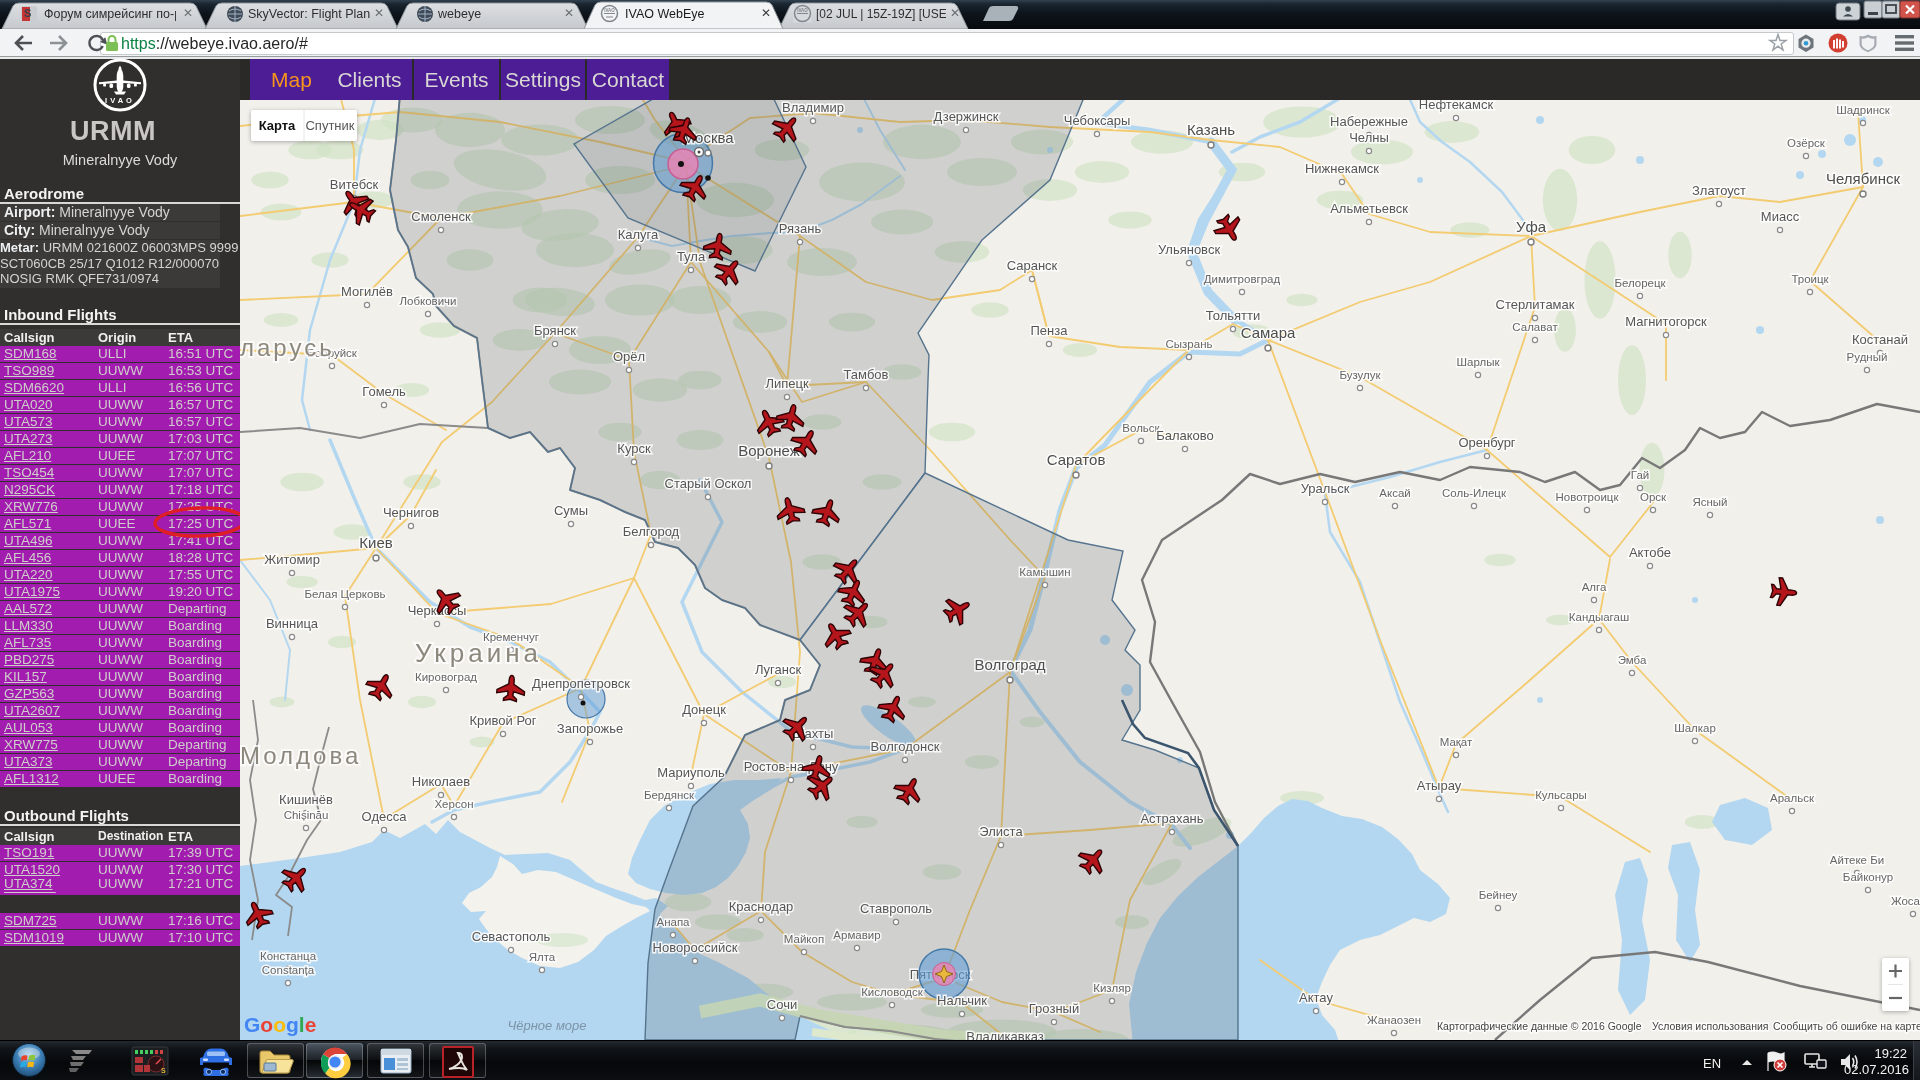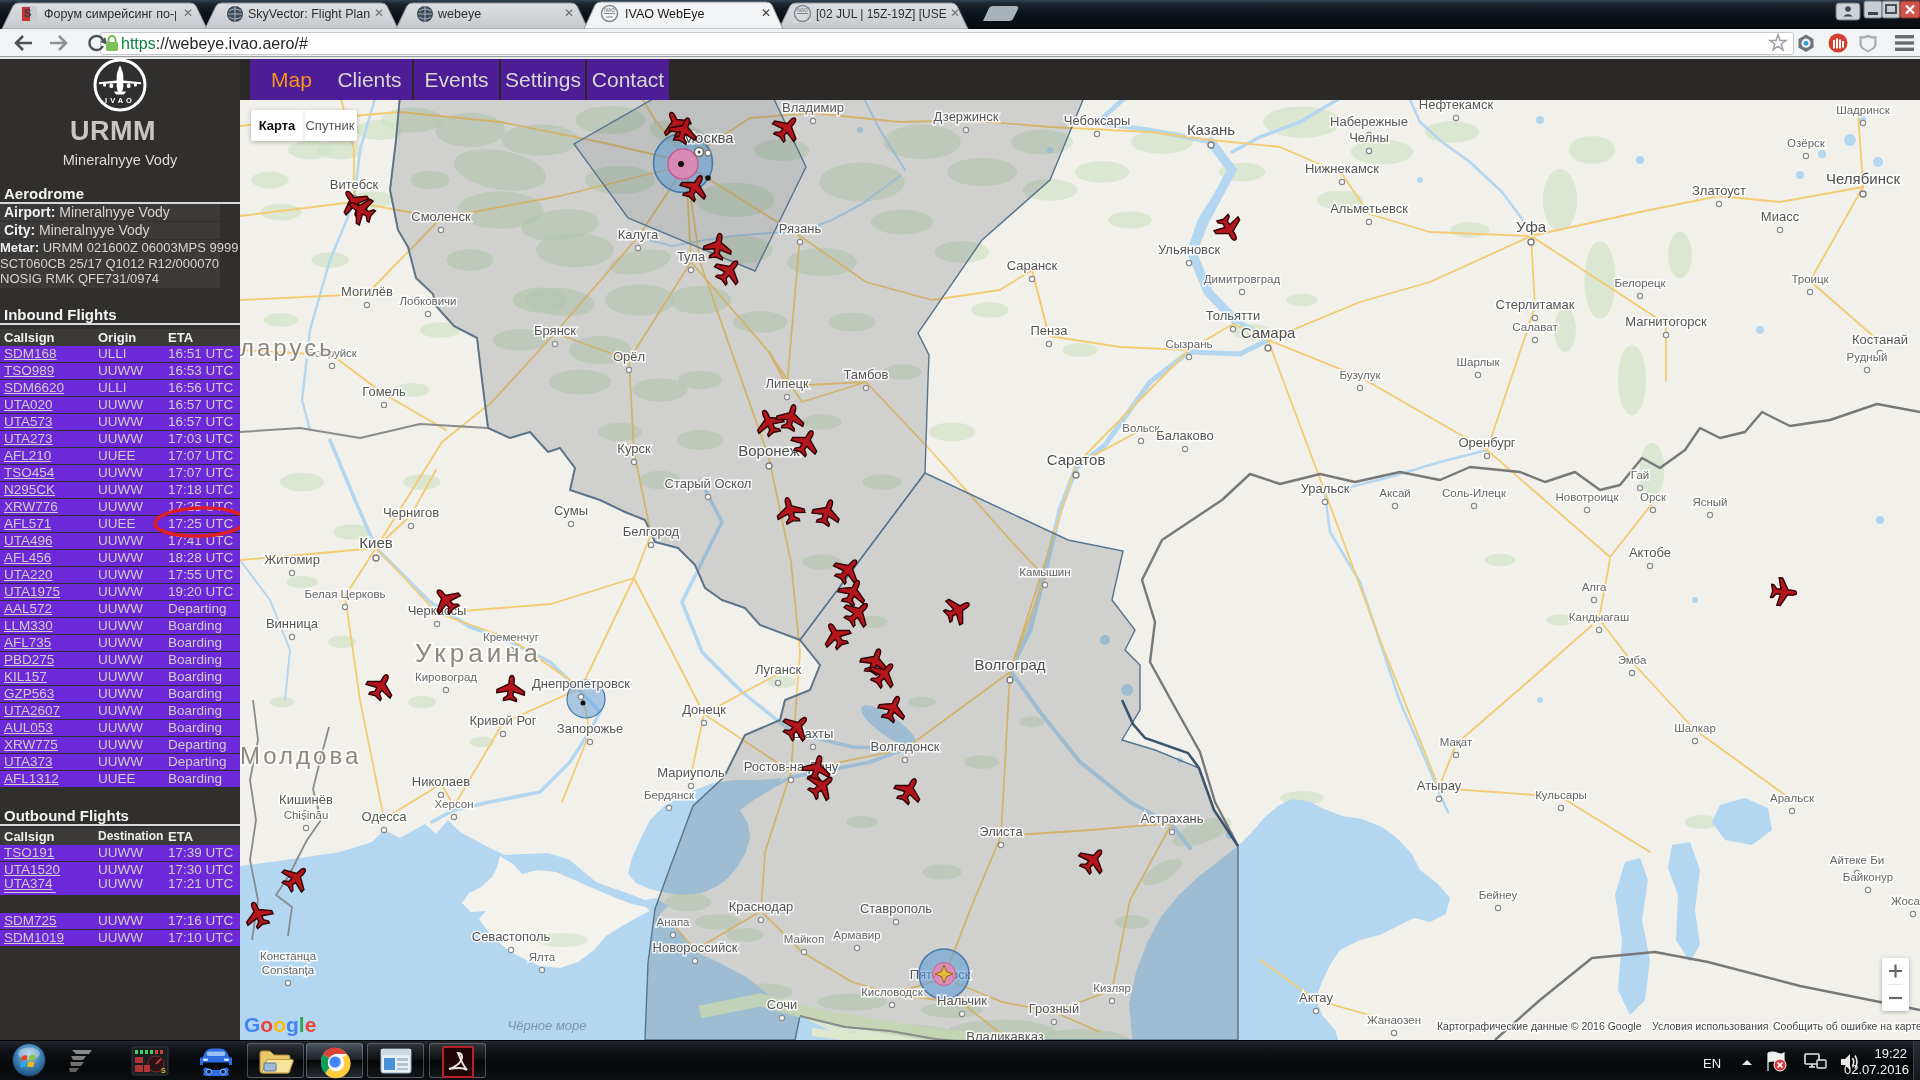--- a/index.html
+++ b/index.html
@@ -11,21 +11,21 @@
 #omnibox{position:absolute;left:100px;top:32px;width:1694px;height:23px;background:#fff;border:1px solid #c6c9cc;border-radius:3px;}
 #urltext{position:absolute;left:121px;top:35px;font-size:16px;color:#262626;}
 #urltext .sec{color:#0b8043;}
 #whitestrip{position:absolute;left:0;top:57px;width:1920px;height:2px;background:#e9eaea;}
 #sidebar{position:absolute;left:0;top:59px;width:240px;height:981px;background:#312f2e;color:#ccc;}
 #ivaonav{position:absolute;left:240px;top:59px;width:1680px;height:41px;background:#2b2928;}
 .mitem{position:absolute;top:59px;height:41px;background:#4c1d95;color:#d9d7d4;font-size:21px;text-align:center;line-height:41px;}
 .shead{position:absolute;left:4px;font-size:15px;font-weight:bold;color:#f3f3f2;}
 .srow{position:absolute;left:0;width:220px;background:#3b3a38;color:#d6d4d2;font-size:14px;}
 .srow b{color:#eef0f2;}
-.frow{position:absolute;left:0;width:240px;height:16px;background:#6d28d9;color:#cfcdcb;font-size:13.5px;line-height:16px;}
+.frow{position:absolute;left:0;width:240px;height:16px;background:#a21caf;color:#cfcdcb;font-size:13.5px;line-height:16px;}
 .frow u{position:absolute;left:4px;}
 .frow .c2{position:absolute;left:98px;}
 .frow .c3{position:absolute;left:168px;}
 .fhead{position:absolute;left:0;width:240px;height:17px;background:#3b3a38;color:#f0f0ef;font-size:13px;font-weight:bold;line-height:17px;}
 .fhead span{position:absolute;}
 #mapwrap{position:absolute;left:240px;top:100px;width:1680px;height:940px;background:#f2f0eb;overflow:hidden;}
 #taskbar{position:absolute;left:0;top:1040px;width:1920px;height:40px;background:linear-gradient(#23282e 0%,#11151a 20%,#060809 55%,#0b0e12 100%);border-top:1px solid #000;}
 .tbox{position:absolute;top:1043px;width:57px;height:35px;border:1px solid rgba(255,255,255,0.25);border-radius:3px;background:linear-gradient(rgba(255,255,255,0.10),rgba(255,255,255,0.02) 49%,rgba(0,0,0,0.2) 50%,rgba(255,255,255,0.04));}
 .tray{position:absolute;color:#f2f2f2;font-size:12px;}
 </style>

